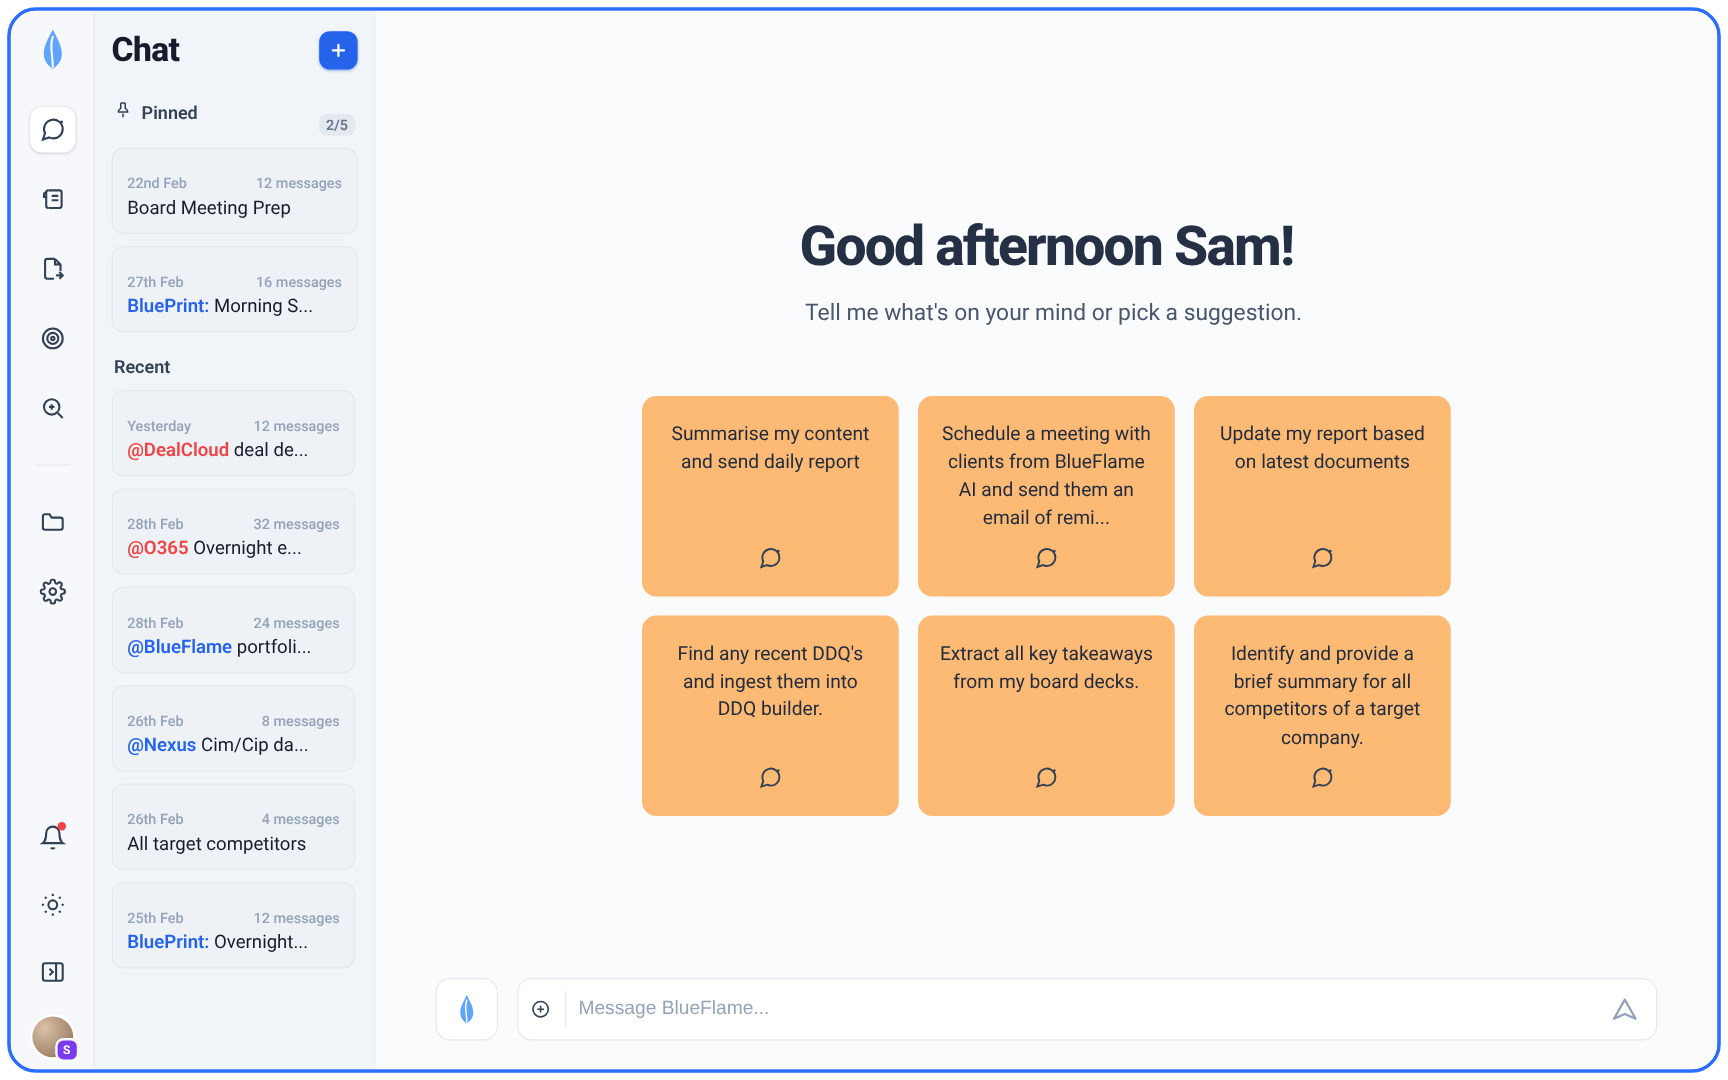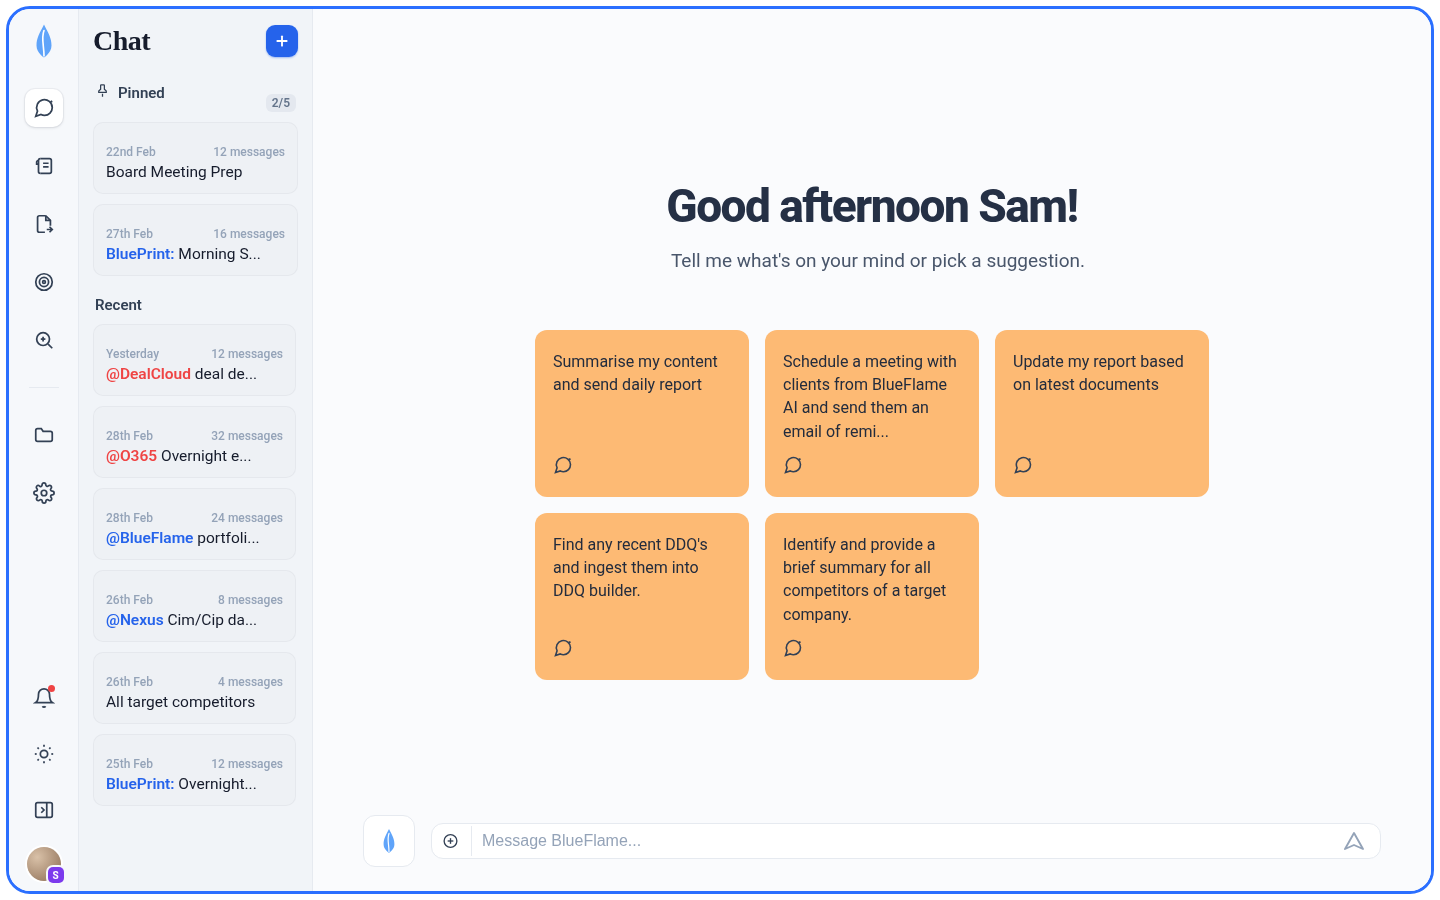--- a/index.html
+++ b/index.html
@@ -113,21 +113,20 @@
   }
   .chat-panel-header {
     display: flex; align-items: center; justify-content: space-between;
     margin-bottom: 12px;
   }
   .chat-panel-header h1 {
     margin: 0;
     font-size: 28px;
     font-weight: 800;
     letter-spacing: -0.5px;
-    font-family: Liberation Serif, serif;
   }
   .new-chat-btn {
     width: 32px; height: 32px; border-radius: 9px;
     background: var(--blue);
     display: flex; align-items: center; justify-content: center;
     cursor: pointer;
     box-shadow: 0 1px 2px rgba(37,99,235,0.4);
   }
   .search-box {
     position: relative;
@@ -192,20 +191,21 @@
     flex-direction: column;
     position: relative;
     background: var(--main-bg);
   }
   .hero {
     flex: 1;
     display: flex;
     flex-direction: column;
     align-items: center;
     padding-top: 170px;
+    text-align: center;
   }
   .hero h2 {
     margin: 0;
     font-size: 46px;
     font-weight: 800;
     color: #253045;
     letter-spacing: -1.5px;
   }
   .hero-sub {
     margin-top: 16px;
@@ -251,21 +251,21 @@
     width: 52px; height: 52px;
     border: 1px solid var(--slate-200);
     border-radius: 12px;
     background: #fff;
     display: flex; align-items: center; justify-content: center;
     cursor: pointer;
   }
   .model-chip svg { width: 22px; height: 26px; }
   .input-wrap {
     flex: 1;
-    height: 36px;
+    height: 52px;
     border: 1px solid var(--slate-200);
     background: #fff;
     border-radius: 12px;
     display: flex;
     align-items: center;
     padding: 0 14px 0 10px;
   }
   .input-wrap .add-btn {
     width: 30px; height: 30px;
     display: flex; align-items: center; justify-content: center;
@@ -507,20 +507,27 @@
     </div>
     <div class="suggestion-card">
       <div class="text">Update my report based on latest documents</div>
       <div class="chat-icon-wrap"><svg viewBox="0 0 24 24" fill="none" stroke="currentColor" stroke-width="1.9">
                 <path d="M21 11.5a8.38 8.38 0 0 1-8.5 8.5 8.5 8.5 0 0 1-3.8-.9L3 21l1.9-5.7A8.5 8.5 0 1 1 21 11.5Z"></path>
                 <path d="M18.5 4.5l2-1 1 2-2 1z" fill="currentColor" stroke="none"></path>
               </svg></div>
     </div>
     <div class="suggestion-card">
       <div class="text">Find any recent DDQ's and ingest them into DDQ builder.</div>
+      <div class="chat-icon-wrap"><svg viewBox="0 0 24 24" fill="none" stroke="currentColor" stroke-width="1.9">
+                <path d="M21 11.5a8.38 8.38 0 0 1-8.5 8.5 8.5 8.5 0 0 1-3.8-.9L3 21l1.9-5.7A8.5 8.5 0 1 1 21 11.5Z"></path>
+                <path d="M18.5 4.5l2-1 1 2-2 1z" fill="currentColor" stroke="none"></path>
+              </svg></div>
+    </div>
+    <div class="suggestion-card">
+      <div class="text">Extract all key takeaways from my board decks.</div>
       <div class="chat-icon-wrap"><svg viewBox="0 0 24 24" fill="none" stroke="currentColor" stroke-width="1.9">
                 <path d="M21 11.5a8.38 8.38 0 0 1-8.5 8.5 8.5 8.5 0 0 1-3.8-.9L3 21l1.9-5.7A8.5 8.5 0 1 1 21 11.5Z"></path>
                 <path d="M18.5 4.5l2-1 1 2-2 1z" fill="currentColor" stroke="none"></path>
               </svg></div>
     </div>
     <div class="suggestion-card">
       <div class="text">Identify and provide a brief summary for all competitors of a target company.</div>
       <div class="chat-icon-wrap"><svg viewBox="0 0 24 24" fill="none" stroke="currentColor" stroke-width="1.9">
                 <path d="M21 11.5a8.38 8.38 0 0 1-8.5 8.5 8.5 8.5 0 0 1-3.8-.9L3 21l1.9-5.7A8.5 8.5 0 1 1 21 11.5Z"></path>
                 <path d="M18.5 4.5l2-1 1 2-2 1z" fill="currentColor" stroke="none"></path>

